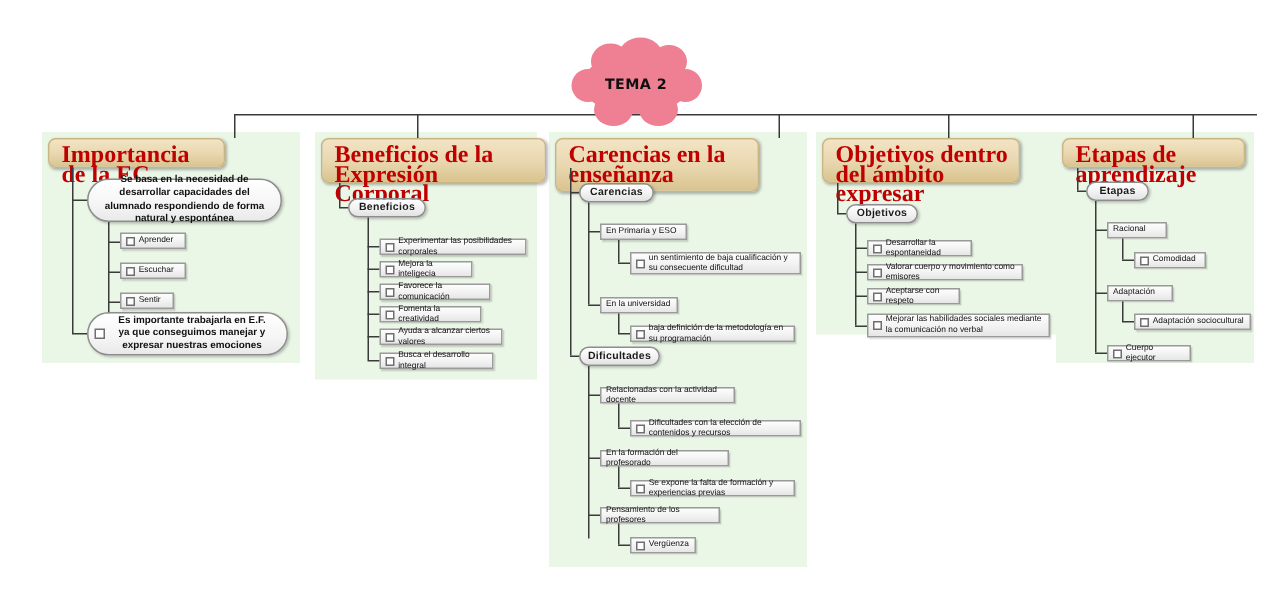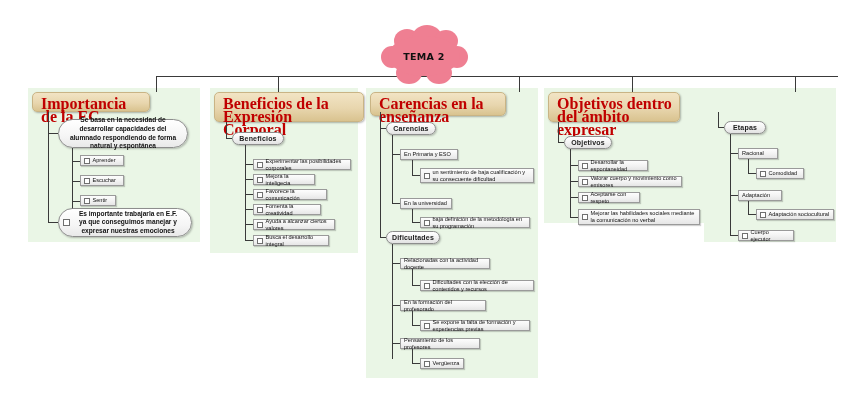--- a/index.html
+++ b/index.html
@@ -210,21 +210,21 @@
   <div class="snode" style="left:253px;top:219px;width:82px;height:11px;">
     <span class="cb"></span>
     <span class="txt">Ayuda a alcanzar ciertos valores</span>
   </div>
   <div class="hline" style="left:245px;top:240px;width:8px;"></div>
   <div class="snode" style="left:253px;top:235px;width:76px;height:11px;">
     <span class="cb"></span>
     <span class="txt">Busca el desarrollo integral</span>
   </div>
 
-  <div class="bhead" style="left:370px;top:92px;width:136px;height:24px;">Carencias en la enseñanza</div>
+  <div class="bhead" style="left:370px;top:92px;width:136px;height:36px;">Carencias en la enseñanza</div>
 
   <div class="vline" style="left:380px;top:112px;height:125px;"></div>
 
   <div class="hline" style="left:380px;top:128px;width:6px;"></div>
   <div class="pill" style="left:386px;top:122px;width:50px;height:13px;">Carencias</div>
 
   <div class="vline" style="left:392px;top:135px;height:68px;"></div>
 
   <div class="hline" style="left:392px;top:154px;width:8px;"></div>
   <div class="snode" style="left:400px;top:149px;width:58px;height:11px;">
@@ -308,20 +308,21 @@
   <div class="snode" style="left:578px;top:192px;width:62px;height:11px;">
     <span class="cb"></span>
     <span class="txt">Aceptarse con respeto</span>
   </div>
   <div class="hline" style="left:570px;top:217px;width:8px;"></div>
   <div class="snode" style="left:578px;top:209px;width:122px;height:16px;">
     <span class="cb"></span>
     <span class="txt">Mejorar las habilidades sociales mediante la comunicación no verbal</span>
   </div>
 
+  <div class="bhead" style="left:708px;top:92px;width:122px;height:20px;">Etapas de aprendizaje</div>
 
   <div class="vline" style="left:718px;top:112px;height:15px;"></div>
   <div class="hline" style="left:718px;top:127px;width:6px;"></div>
   <div class="pill" style="left:724px;top:121px;width:42px;height:13px;">Etapas</div>
 
   <div class="vline" style="left:730px;top:134px;height:101px;"></div>
 
   <div class="hline" style="left:730px;top:153px;width:8px;"></div>
   <div class="snode" style="left:738px;top:148px;width:40px;height:11px;">
     <span class="txt">Racional</span>

